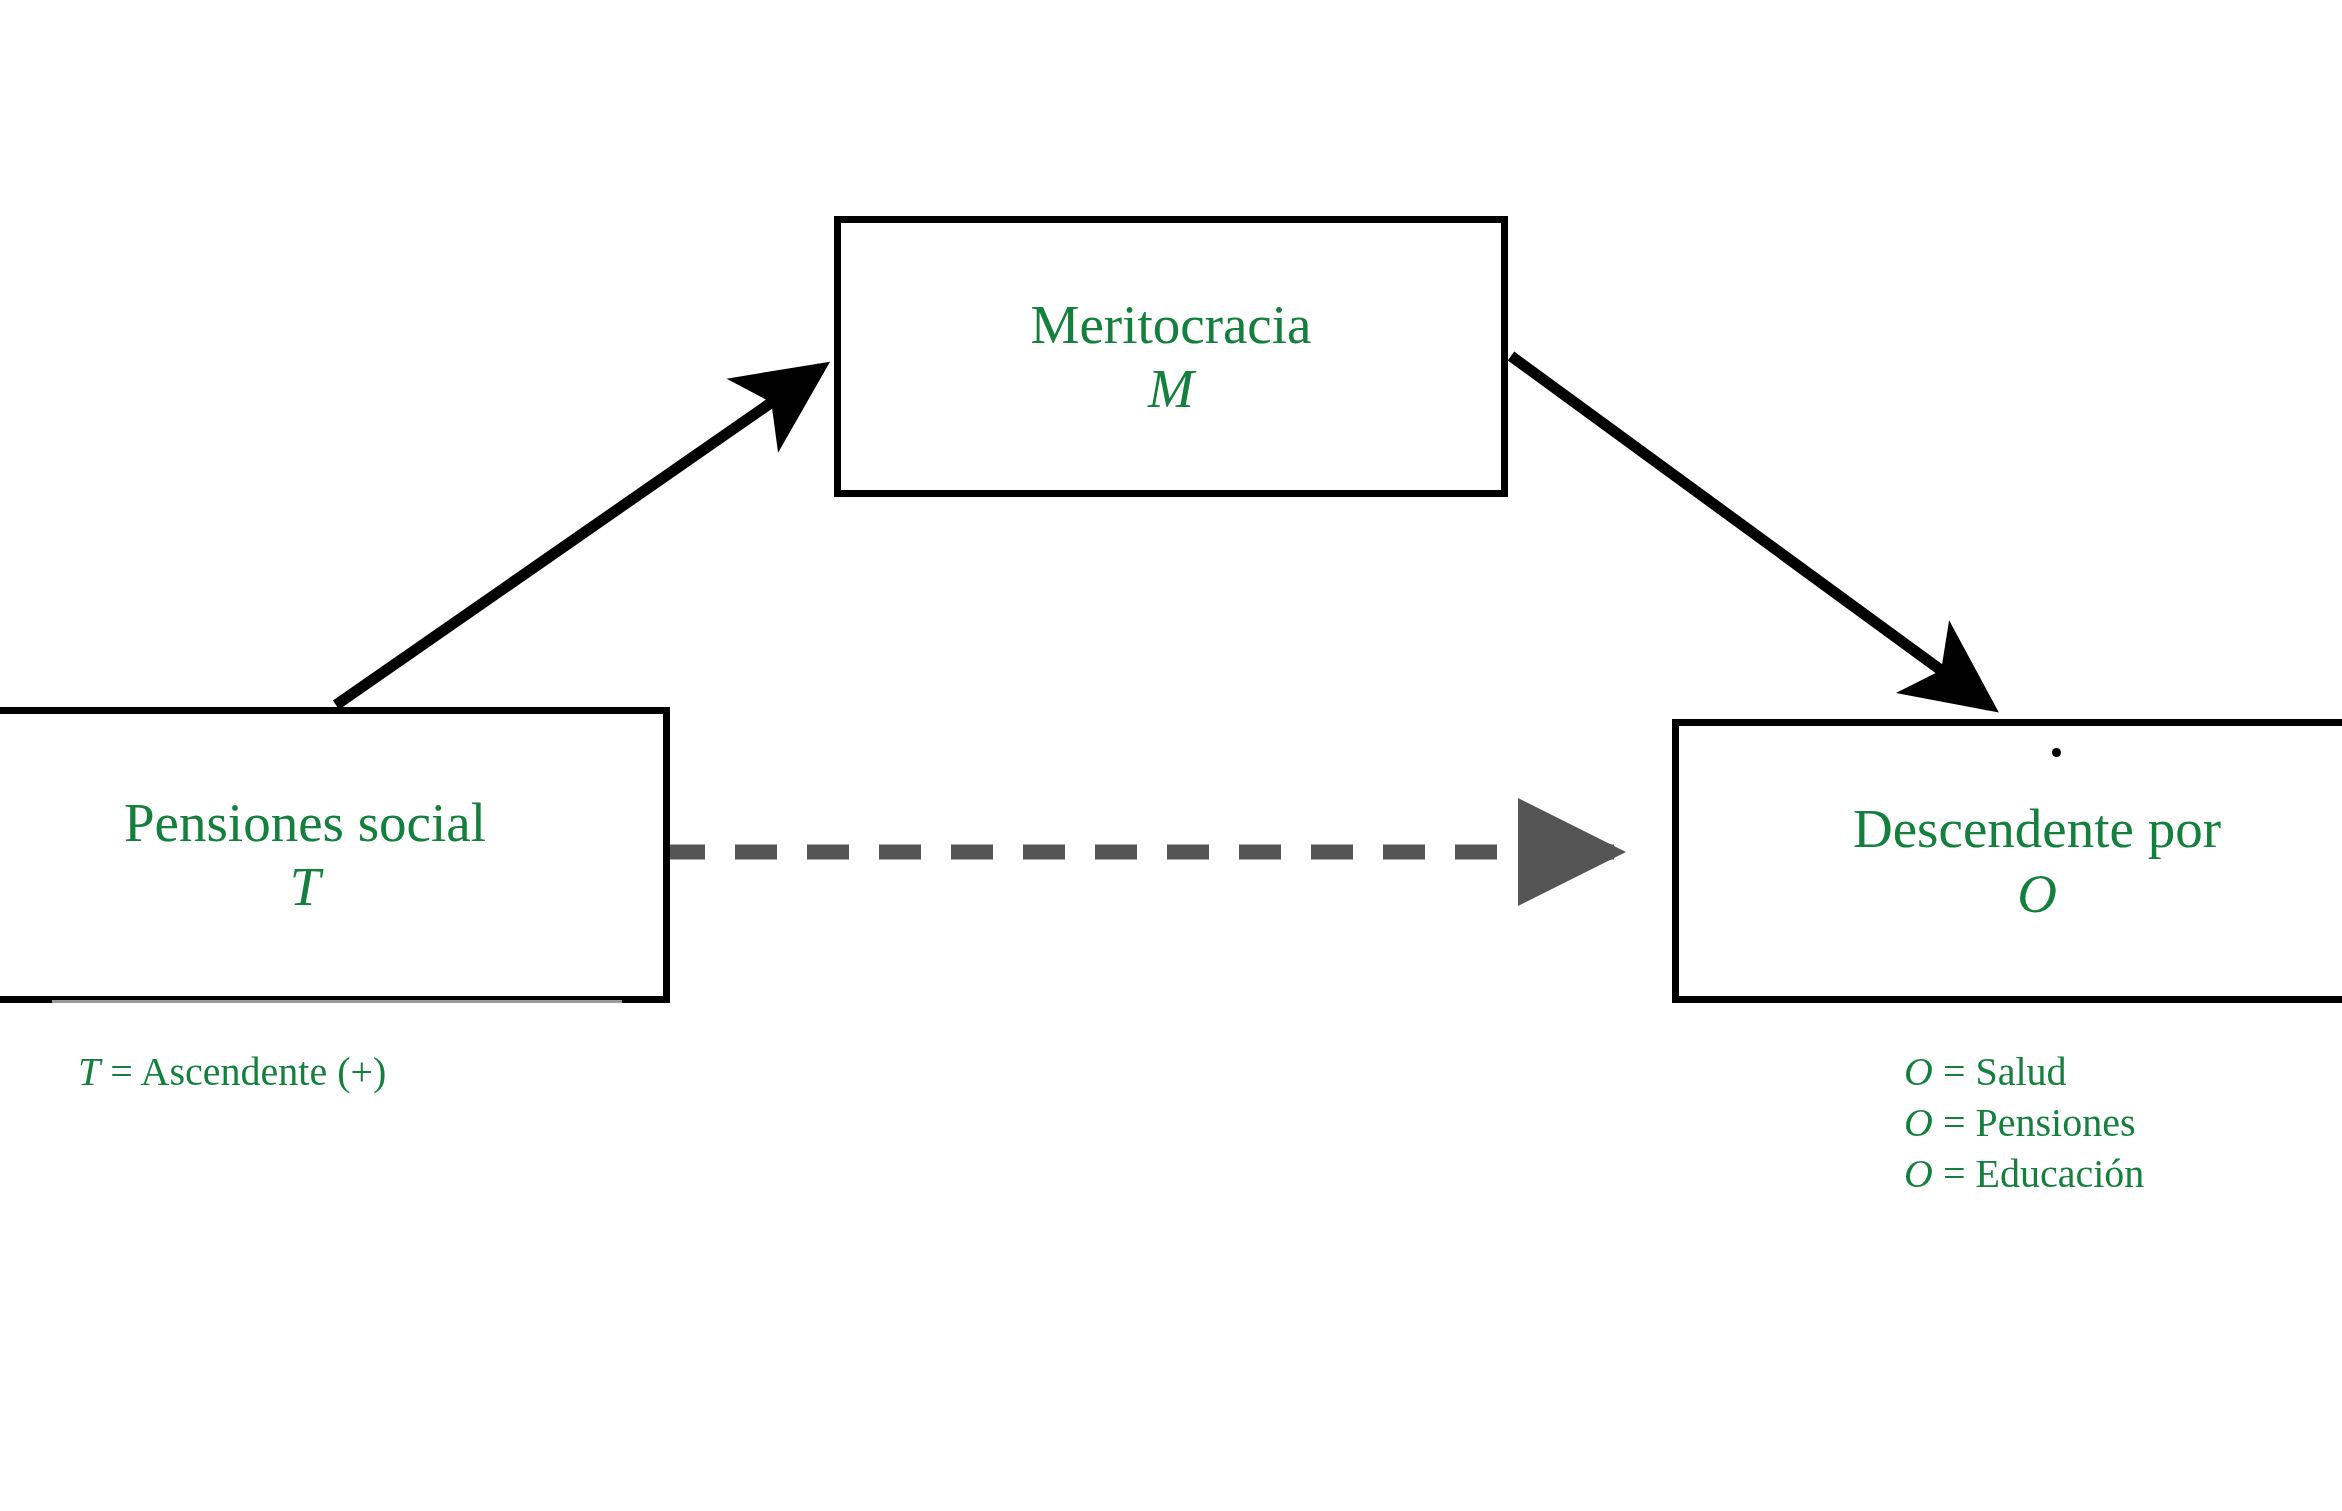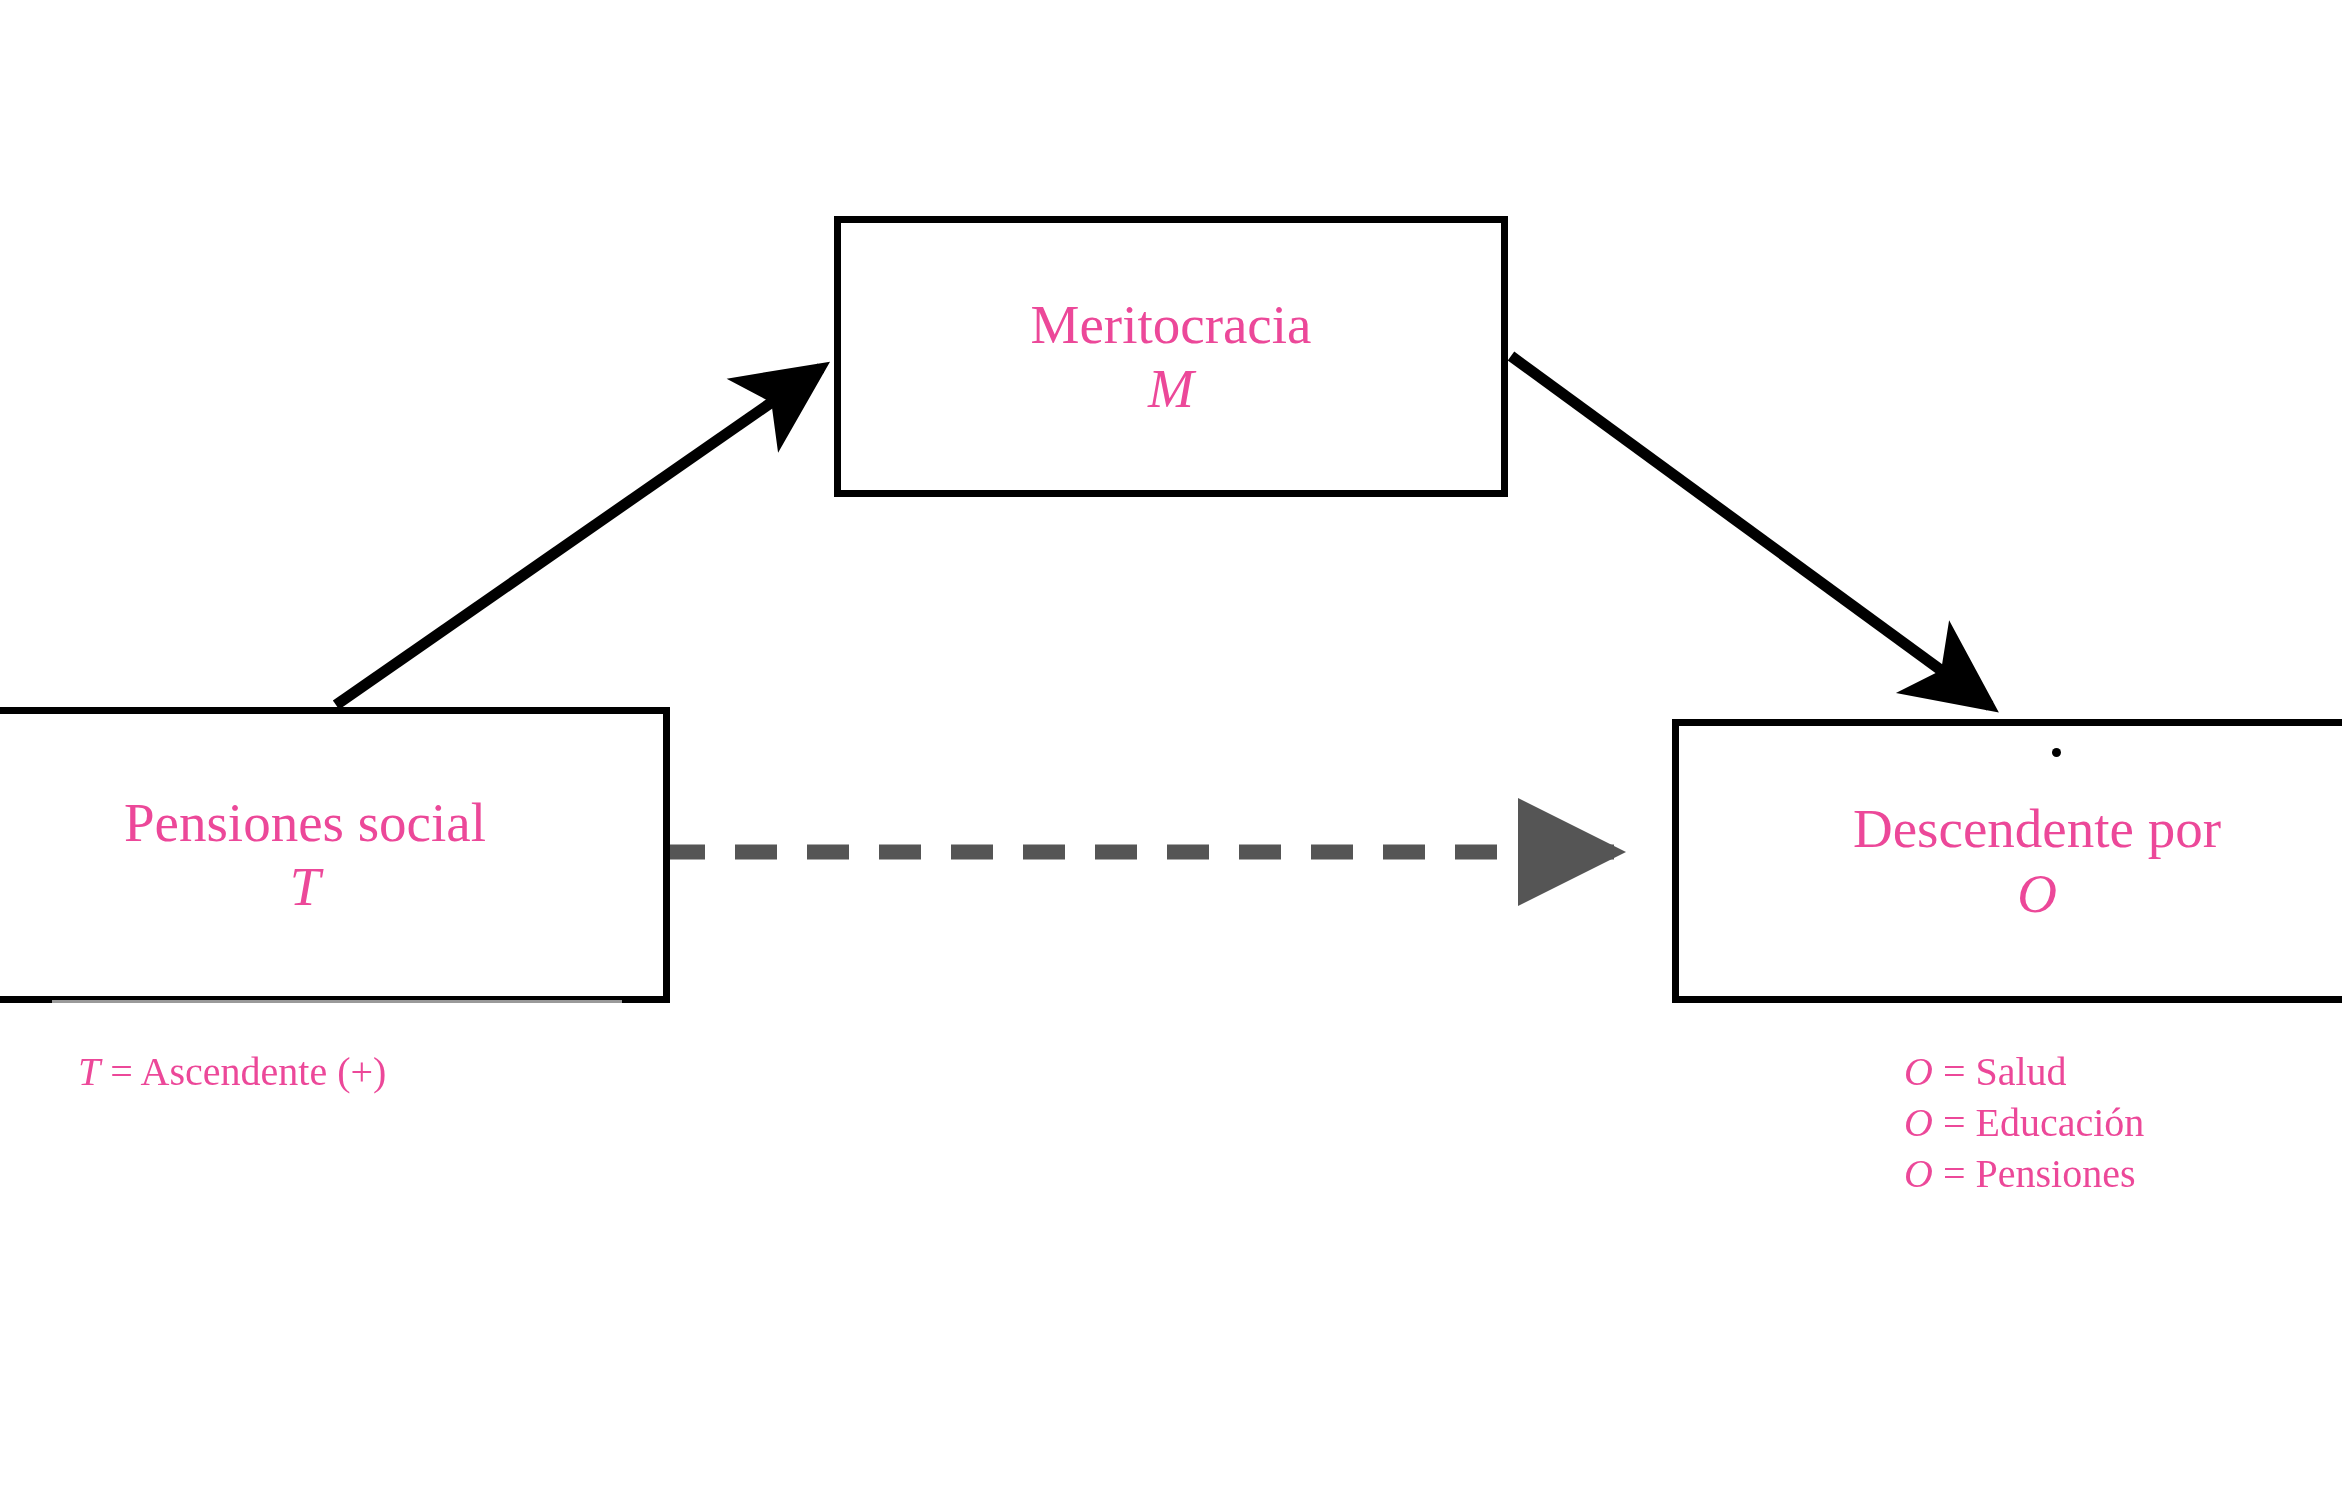--- a/index.html
+++ b/index.html
@@ -7,21 +7,21 @@
     padding: 0;
     background: #ffffff;
   }
   #canvas {
     position: relative;
     width: 2342px;
     height: 1511px;
     background: #ffffff;
     overflow: hidden;
     font-family: "Liberation Serif", "DejaVu Serif", serif;
-    color: #ec4899;
+    color: #15803d;
   }
 
   
   .node-box {
     position: absolute;
     box-sizing: border-box;
     border: 7px solid #000000;
     background: #ffffff;
     display: flex;
     flex-direction: column;
@@ -157,22 +157,22 @@
 
   <div class="legend" id="legend-right">
     <span class="legend-row">
       <span class="sym">O</span>
       <span class="eq">=</span>
       <span class="eq">Salud</span>
     </span>
     <span class="legend-row">
       <span class="sym">O</span>
       <span class="eq">=</span>
-      <span class="eq">Educación</span>
+      <span class="eq">Pensiones</span>
     </span>
     <span class="legend-row">
       <span class="sym">O</span>
       <span class="eq">=</span>
-      <span class="eq">Pensiones</span>
+      <span class="eq">Educación</span>
     </span>
   </div>
 
 </div>
 
 </body></html>

